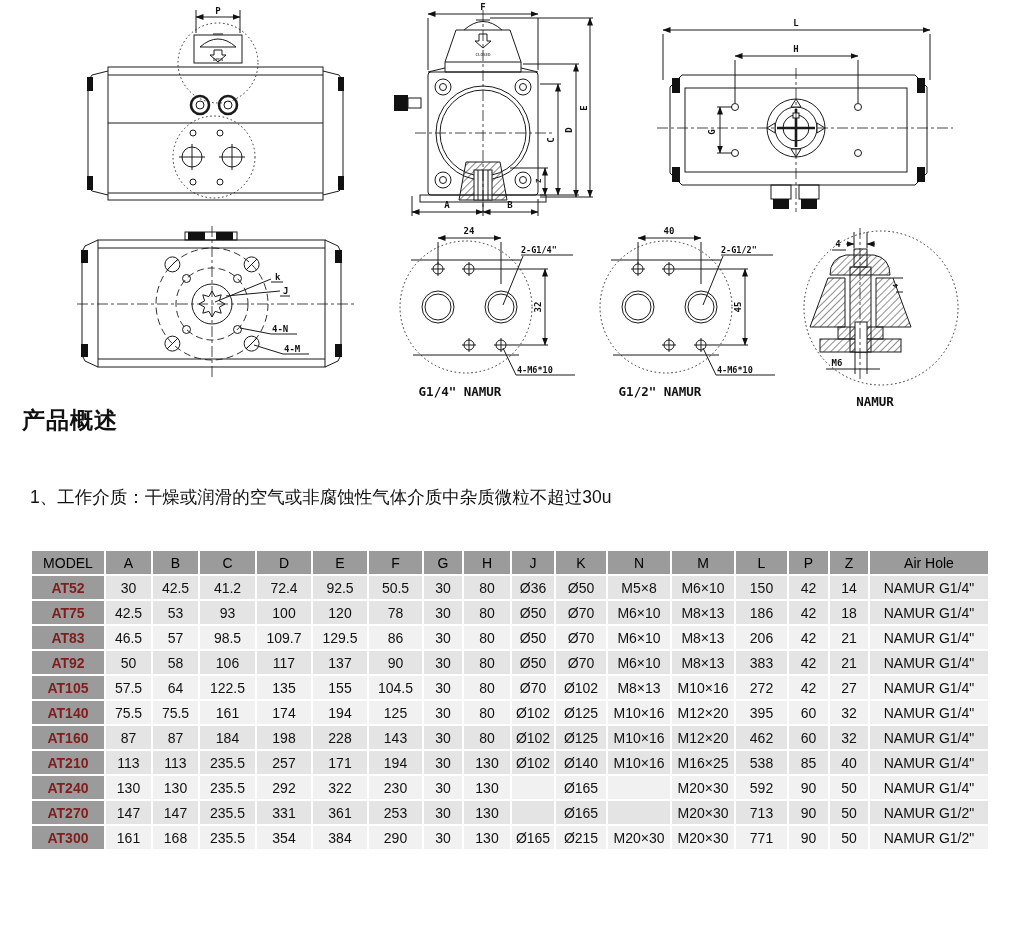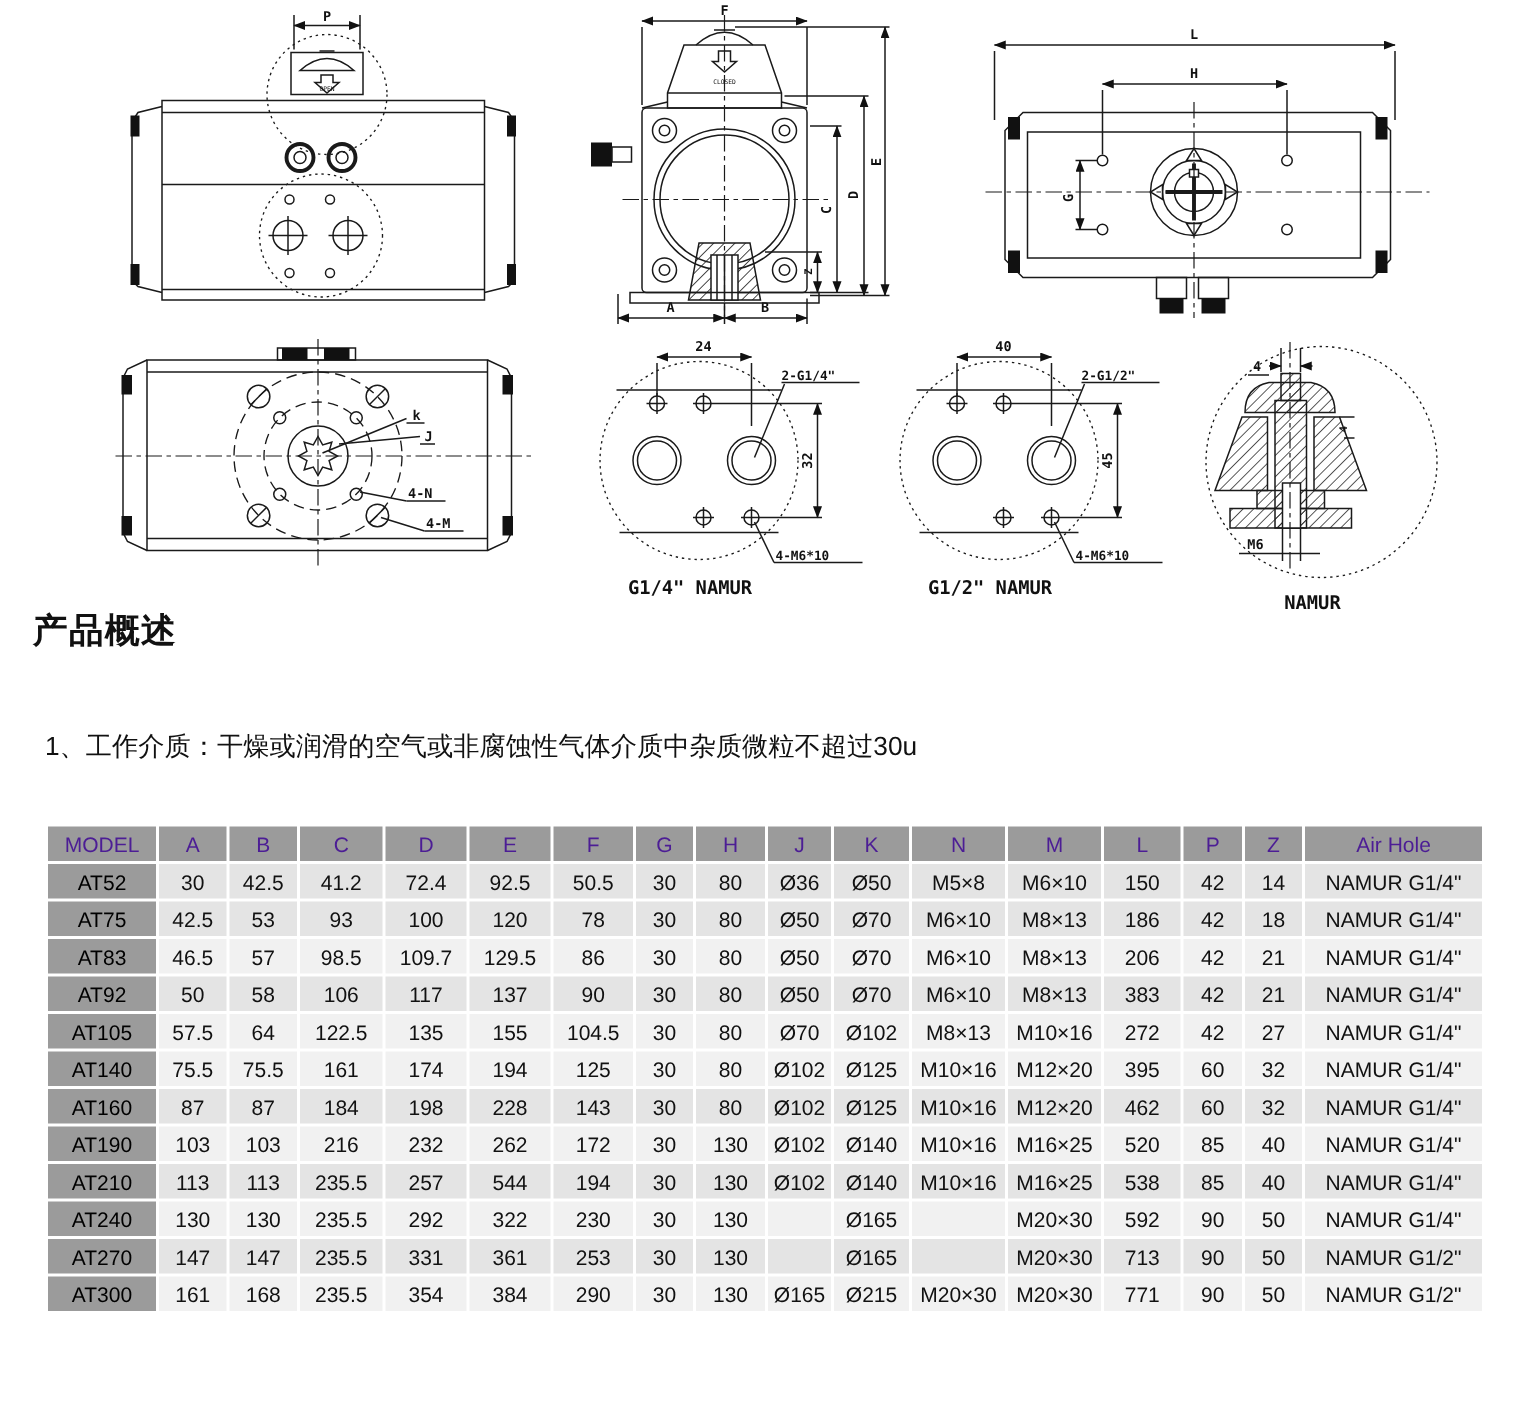--- a/index.html
+++ b/index.html
@@ -13,22 +13,22 @@
   .dot{stroke:#1a1a1a;stroke-width:0.9;fill:none;stroke-dasharray:1.6 2.6;}
   .dsh{stroke:#1a1a1a;stroke-width:0.9;fill:none;stroke-dasharray:7 4;}
   .blk{fill:#111;stroke:none;}
   .wht{fill:#fff;stroke:#1a1a1a;stroke-width:1;}
   #overview-title{position:absolute;left:22px;top:388px;font-size:23px;font-weight:bold;letter-spacing:1px;margin-top:17px;}
   #overview-list{position:absolute;left:30px;top:424px;font-size:17.5px;line-height:29.5px;white-space:pre-wrap;}
   #overview-list p{margin:0;}
   #spec-table-wrap{position:absolute;left:30px;top:549px;width:950px;}
   table{border-collapse:separate;border-spacing:2px;width:950px;table-layout:fixed;background:#fff;}
   th,td{height:23px;padding:0;text-align:center;vertical-align:middle;font-size:14px;overflow:hidden;}
-  th{background:#9b9b9b;color:#4c1d95;font-weight:normal;}
-  td.model{background:#9b9b9b;color:#000000;}
+  th{background:#9b9b9b;color:#000000;font-weight:normal;}
+  td.model{background:#9b9b9b;color:#7f1d1d;font-weight:bold;}
   tr.odd td:not(.model){background:#e4e4e4;}
   tr.even td:not(.model){background:#f1f1f1;}
 </style>
 </head>
 <body>
 
 <div id="page">
 
   <svg style="left:80px;top:5px" width="275" height="215" viewBox="0 0 275 215">
     <defs>
@@ -531,46 +531,27 @@
             <td>80</td>
             <td>Ø102</td>
             <td>Ø125</td>
             <td>M10×16</td>
             <td>M12×20</td>
             <td>462</td>
             <td>60</td>
             <td>32</td>
             <td>NAMUR G1/4"</td>
           </tr>
-          <tr class="even">
-            <td class="model">AT190</td>
-            <td>103</td>
-            <td>103</td>
-            <td>216</td>
-            <td>232</td>
-            <td>262</td>
-            <td>172</td>
-            <td>30</td>
-            <td>130</td>
-            <td>Ø102</td>
-            <td>Ø140</td>
-            <td>M10×16</td>
-            <td>M16×25</td>
-            <td>520</td>
-            <td>85</td>
-            <td>40</td>
-            <td>NAMUR G1/4"</td>
-          </tr>
           <tr class="odd">
             <td class="model">AT210</td>
             <td>113</td>
             <td>113</td>
             <td>235.5</td>
             <td>257</td>
-            <td>544</td>
+            <td>171</td>
             <td>194</td>
             <td>30</td>
             <td>130</td>
             <td>Ø102</td>
             <td>Ø140</td>
             <td>M10×16</td>
             <td>M16×25</td>
             <td>538</td>
             <td>85</td>
             <td>40</td>

